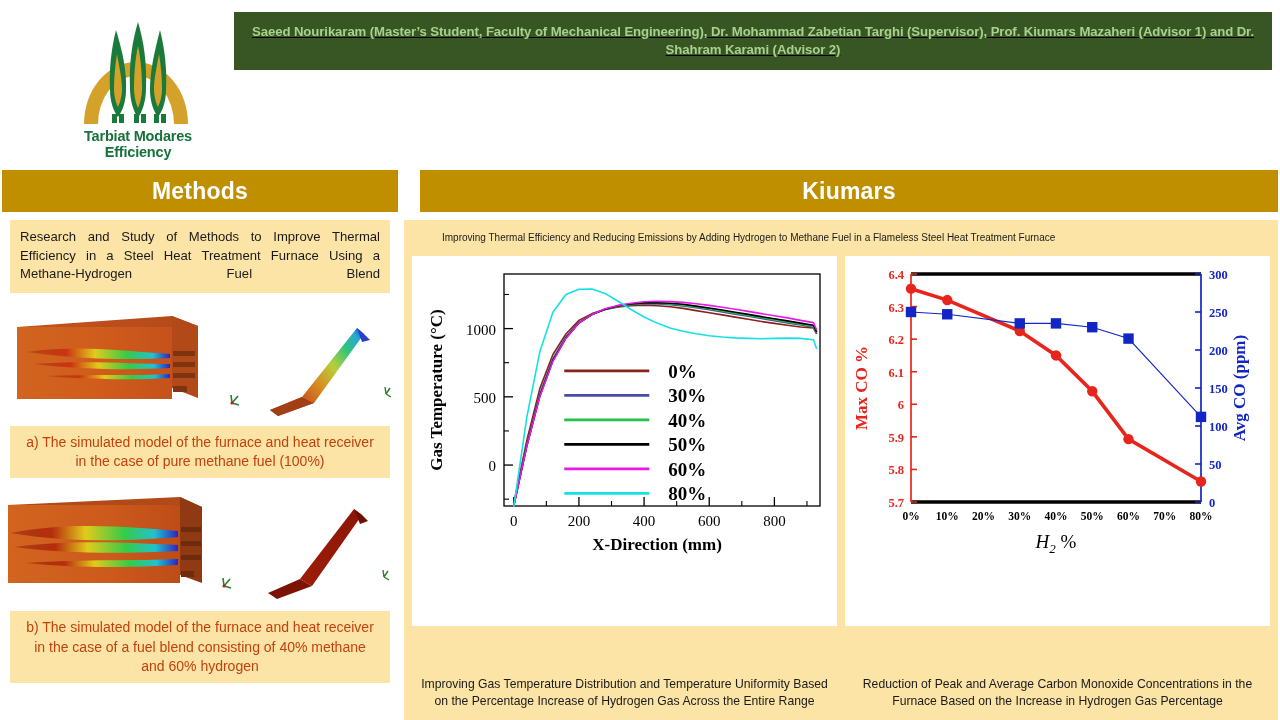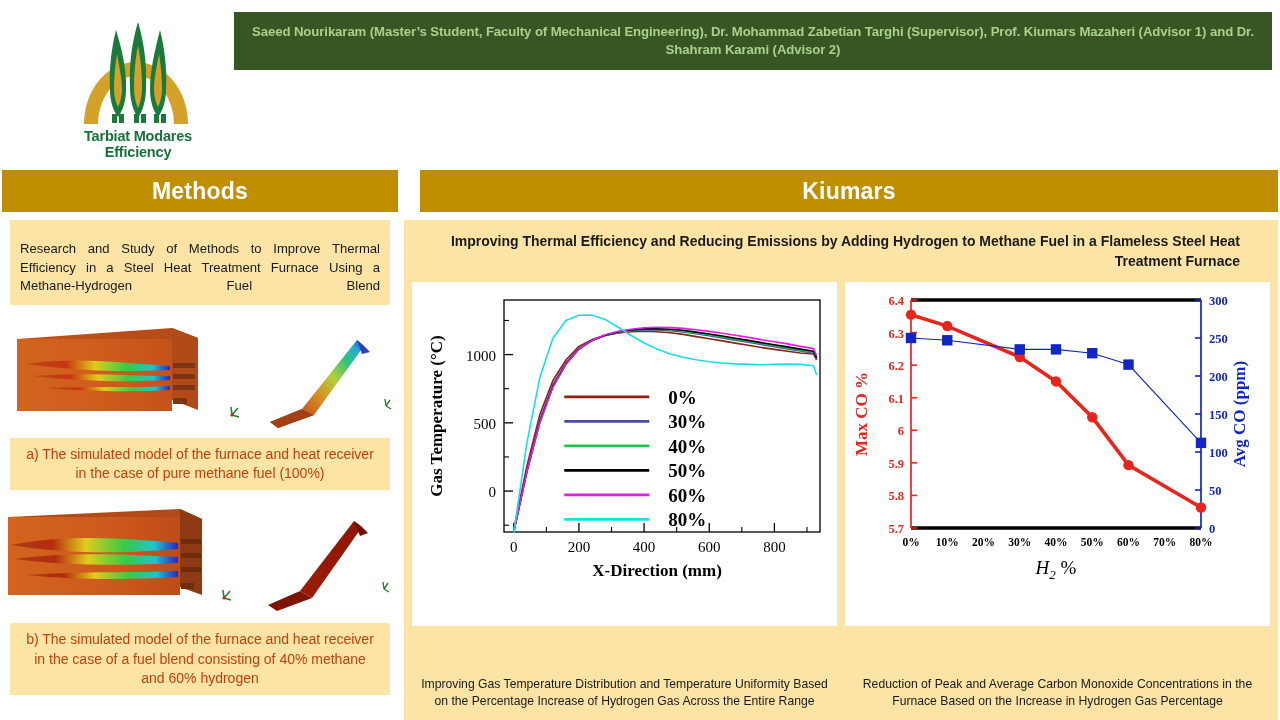--- a/index.html
+++ b/index.html
@@ -38,20 +38,21 @@
     padding: 2px 18px;
   }
   .title-bar h1 {
     font-size: 23.5px; font-weight: bold; color: #1d4d13;
     text-align: center; line-height: 1.22; letter-spacing: -0.2px;
   }
   .authors-bar {
     background: #375623; margin-top: 4px; height: 58px;
     display: flex; align-items: center; justify-content: center;
     padding: 2px 10px;
+    text-decoration: underline;
   }
   .authors-bar p {
     font-size: 13.2px; font-weight: bold; color: #a9d18e;
     text-align: center; line-height: 1.35; letter-spacing: -0.1px;
   }
 
   
   .section-band { display: flex; height: 42px; gap: 22px; padding: 0 0 0 2px; }
   .sec-methods {
     width: 396px; background: #bf8f00;
@@ -65,41 +66,41 @@
     color: #ffffff; font-size: 23px; font-weight: bold;
     letter-spacing: 0.2px;
   }
 
   
   .body-cols { display: flex; height: 508px; padding-left: 2px; gap: 6px; }
 
   
   .col-methods { width: 396px; position: relative; background: #ffffff; }
   .method-abstract {
-    background: #fce4a6; padding: 20px 10px 9px 10px;
+    background: #fce4a6; padding: 8px 10px 9px 10px;
     font-size: 13.1px; color: #1a1a1a; line-height: 1.42;
     text-align: justify; text-align-last: justify;
     margin: 8px 8px 0 8px;
   }
   .method-fig { position: relative; margin-top: 9px; height: 118px; }
   .fig-caption {
     background: #fce4a6; padding: 7px 12px;
     font-size: 14px; color: #c2410c; line-height: 1.38;
     text-align: center; margin: 6px 8px 0 8px;
   }
 
   
   .col-outcomes {
     flex: 1; background: #fce4a6; margin-right: 2px;
     margin-top: 8px; padding: 7px 8px 8px 8px;
     display: flex; flex-direction: column;
   }
   .outcomes-lead {
-    font-size: 14px; color: #1a1a1a; text-align: right;
-    line-height: 1.45; padding: 4px 30px 10px 30px; font-weight: bold;
+    font-size: 10px; color: #1a1a1a; text-align: left;
+    line-height: 1.45; padding: 4px 30px 10px 30px;
   }
   .charts-row { display: flex; gap: 8px; flex: 1; }
   .chart-cell { flex: 1; display: flex; flex-direction: column; }
   .chart-frame {
     background: #ffffff; flex: 1; position: relative;
     padding: 4px;
   }
   .chart-caption {
     font-size: 12.2px; color: #1a1a1a; text-align: center;
     line-height: 1.4; padding: 8px 8px 2px 8px; margin-top: 42px;

